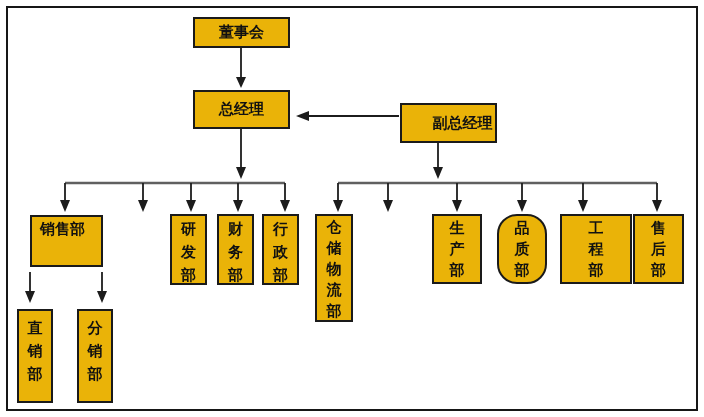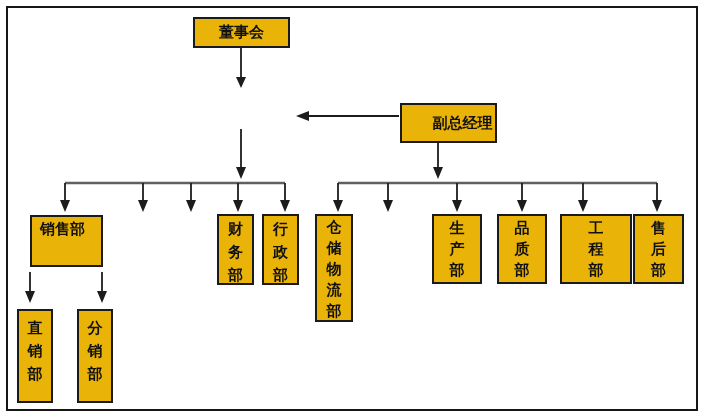--- a/index.html
+++ b/index.html
@@ -28,21 +28,21 @@
   #n-gm{left:193px;top:90px;width:97px;height:39px;}
   #n-dgm{left:400px;top:103px;width:97px;height:40px;padding-left:28px;}
   #n-sales{left:30px;top:215px;width:73px;height:52px;padding:5px 0 0 8px;}
   #n-marketing{left:120px;top:214px;width:37px;height:71px;}
   #n-rd{left:170px;top:214px;width:37px;height:71px;}
   #n-finance{left:217px;top:214px;width:37px;height:71px;}
   #n-admin{left:262px;top:214px;width:37px;height:71px;}
   #n-warehouse{left:315px;top:214px;width:38px;height:108px;padding-top:1px;}
   #n-purchasing{left:363px;top:214px;width:50px;height:70px;}
   #n-production{left:432px;top:214px;width:50px;height:70px;}
-  #n-quality{left:497px;top:214px;width:50px;height:70px;}
+  #n-quality{left:497px;top:214px;width:50px;height:70px;border-radius:20px;}
   #n-engineering{left:560px;top:214px;width:72px;height:70px;}
   #n-aftersales{left:633px;top:214px;width:51px;height:70px;}
   #n-direct{left:17px;top:309px;width:36px;height:94px;}
   #n-distribution{left:77px;top:309px;width:36px;height:94px;}
 </style>
 </head>
 <body>
 
 <div class="stage">
 
@@ -106,26 +106,32 @@
       <line x1="30" y1="272" x2="30" y2="292"></line>
         <polygon points="30,303 25,291 35,291" stroke="none"></polygon>
       <line x1="102" y1="272" x2="102" y2="292"></line>
         <polygon points="102,303 97,291 107,291" stroke="none"></polygon>
     </g>
   </svg>
 
   <div class="node c" id="n-board">
     <span>董事会</span>
   </div>
+  <div class="node c" id="n-gm">
+    <span>总经理</span>
+  </div>
   <div class="node c" id="n-dgm">
     <span>副总经理</span>
   </div>
 
   <div class="node" id="n-sales">
     <span>销售部</span>
+  </div>
+  <div class="node v lh23 pt2" id="n-rd">
+    <span>研发部</span>
   </div>
   <div class="node v lh23 pt2" id="n-finance">
     <span>财务部</span>
   </div>
   <div class="node v lh23 pt2" id="n-admin">
     <span>行政部</span>
   </div>
 
   <div class="node v lh21" id="n-warehouse">
     <span>仓储物流部</span>

